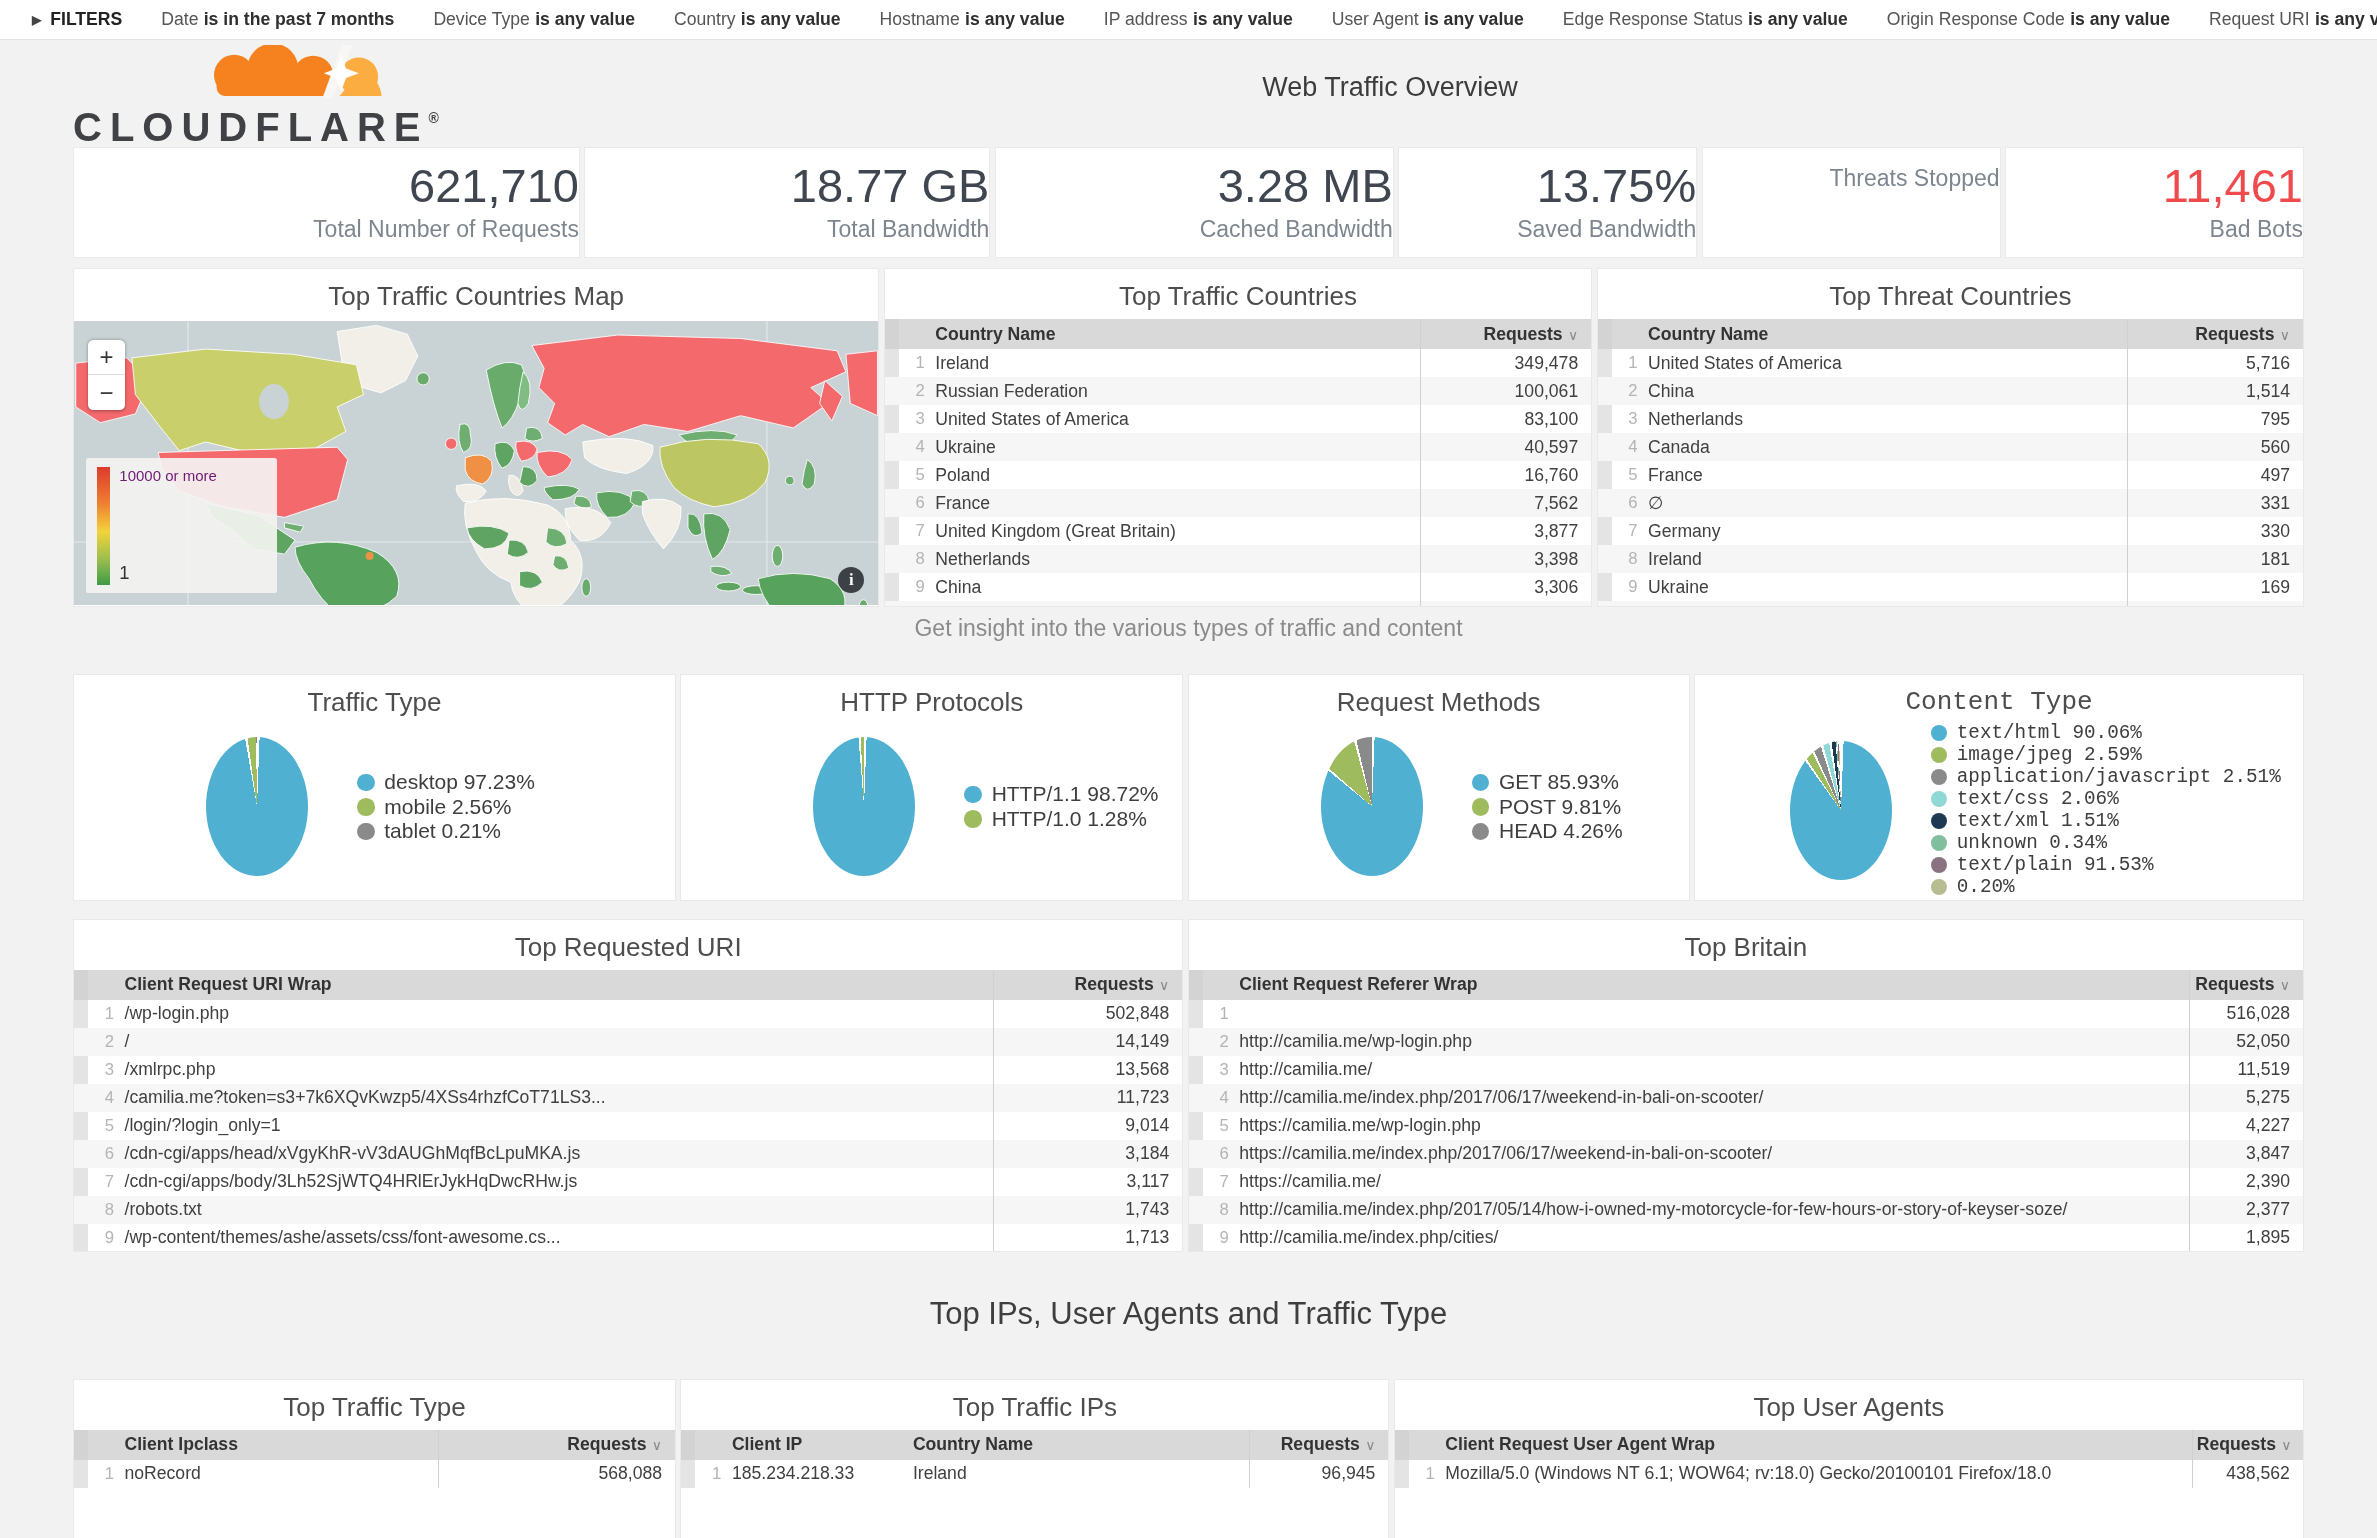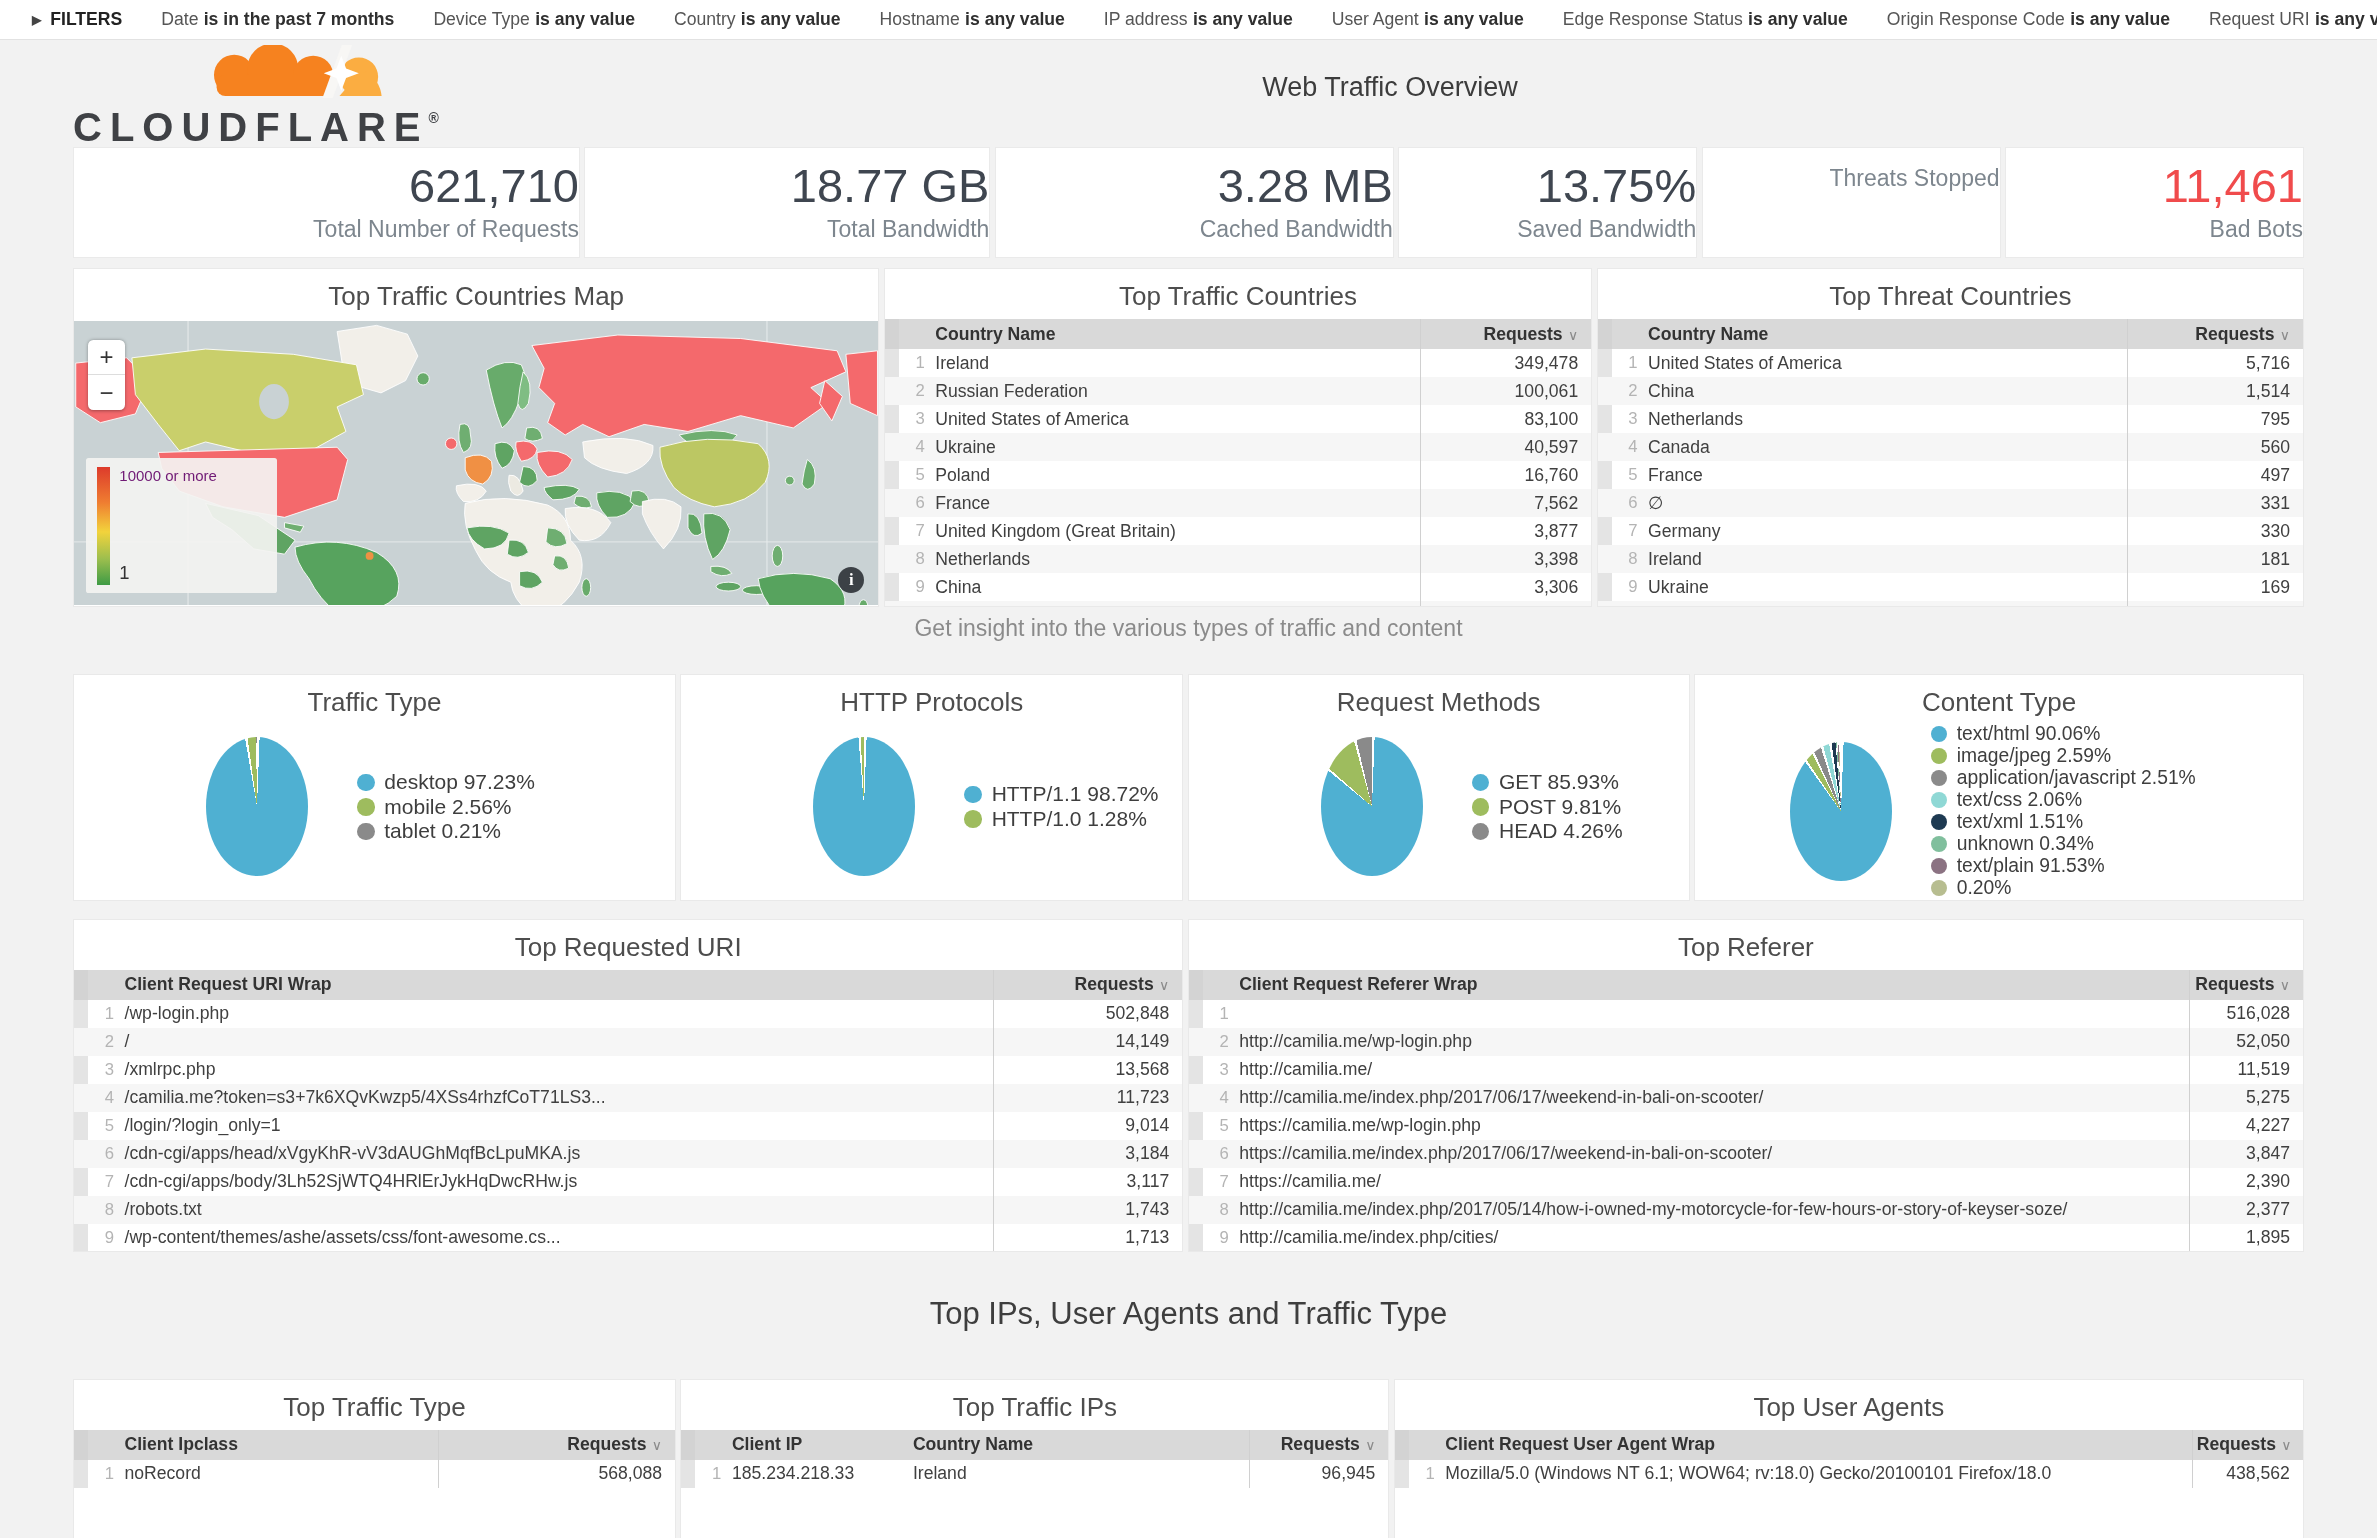--- a/index.html
+++ b/index.html
@@ -70,21 +70,21 @@
   .tbl th.gut{ background:#d3d3d3; padding:0; }
   .tbl td.gut{ background:#e4e4e4; padding:0; }
   .tbl td.rank{ color:#b4b4b4; text-align:right; padding-right:7px; font-size:16.7px; }
   .tbl th.num, .tbl td.num{ text-align:right; border-left:0.9px solid #d0d0d0; padding-right:13px; }
   .chev{ color:#8a8a8a; font-size:14px; margin-left:5.3px; font-weight:normal; }
   
   .section-title{ text-align:center; font-size:31px; color:#3e3e3e; margin-top:44px; }
   .section-sub{ text-align:center; font-size:23px; color:#8b8b8b; margin-top:8px; }
   
   .pie-row{ margin-top:32px; } .pie-row .card{ height:227px; }
-  .w-p1{ width:603px; } .w-p2{ width:503px; } .w-p3{ width:502px; } .w-p4{ width:610px; }
+  .w-p1{ width:603px; } .w-p2{ width:503px; } .w-p3{ width:502px; } .w-p4{ width:610px;font-family:Liberation Mono, monospace; }
   .pie-wrap{ display:flex; align-items:center; padding-left:132px; gap:49px; height:163px; }
   .w-p4 .pie-wrap{ padding-left:95px; gap:39px; height:172px; }
   .pie{ width:102px; height:139px; border-radius:50%; flex:0 0 102px; cursor:pointer; }
   ul.legend{ list-style:none; font-size:21px; color:#3e3e3e; }
   ul.legend li{ display:flex; align-items:center; gap:9.7px; line-height:24.6px; cursor:pointer; }
   .w-p4 ul.legend{ font-size:19.3px; } .w-p4 ul.legend li{ line-height:22px; }
   .dot{ width:17.6px; height:17.6px; border-radius:50%; flex:0 0 17.6px; }
   .w-p4 .dot{ width:16px; height:16px; flex-basis:16px; }
   
   .uri-row{ margin-top:17.6px; } .uri-row .card{ height:333px; }
@@ -621,21 +621,21 @@
             <tr>
               <td class="gut"></td>
               <td class="rank">9</td>
               <td>/wp-content/themes/ashe/assets/css/font-awesome.cs...</td>
               <td class="num">1,713</td>
             </tr>
           </tbody>
         </table>
     </div>
     <div class="card w-ref">
-      <div class="card-title">Top Referer</div>
+      <div class="card-title">Top Britain</div>
       <table class="tbl">
           <colgroup>
             <col style="width: 14px;">
             <col style="width: 33px;">
             <col>
             <col style="width: 114px;">
           </colgroup>
           <thead>
             <tr>
               <th class="gut"></th>

